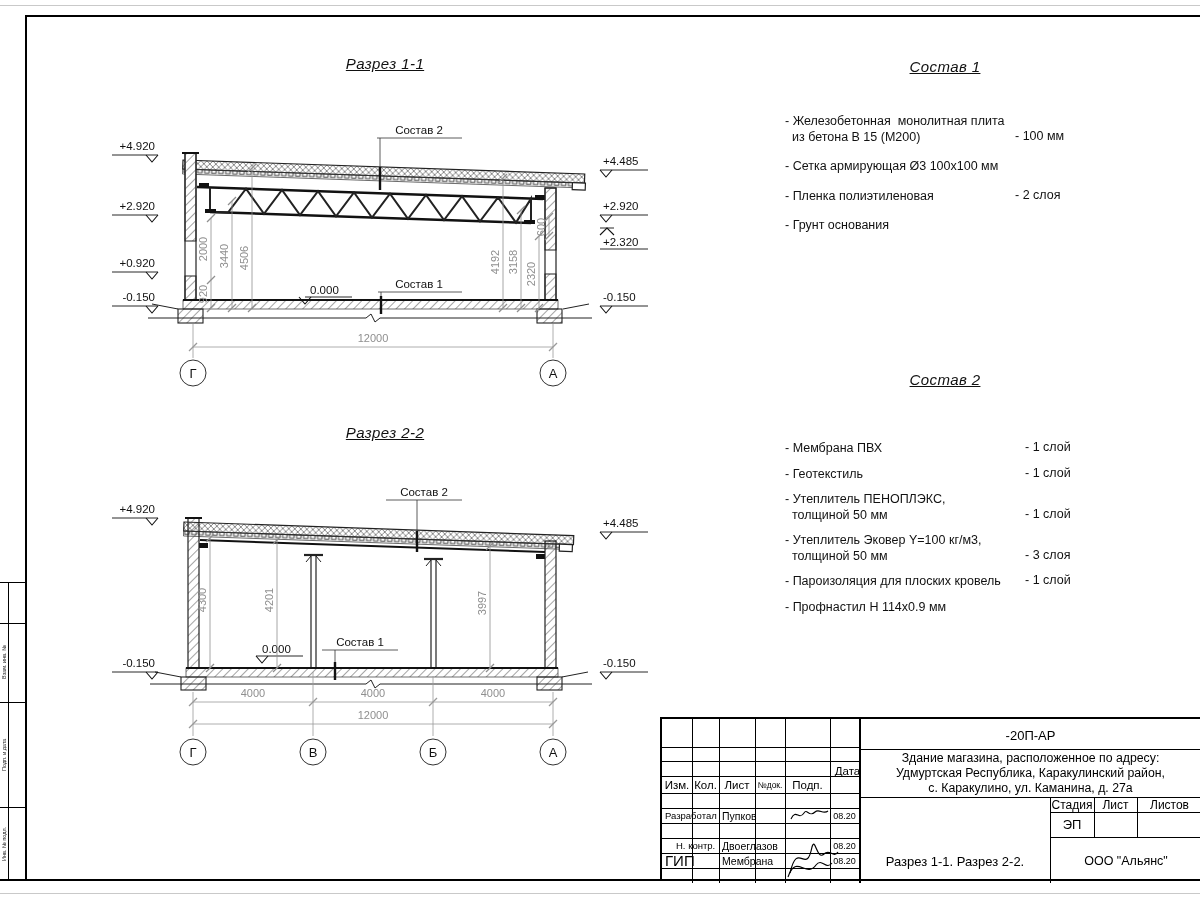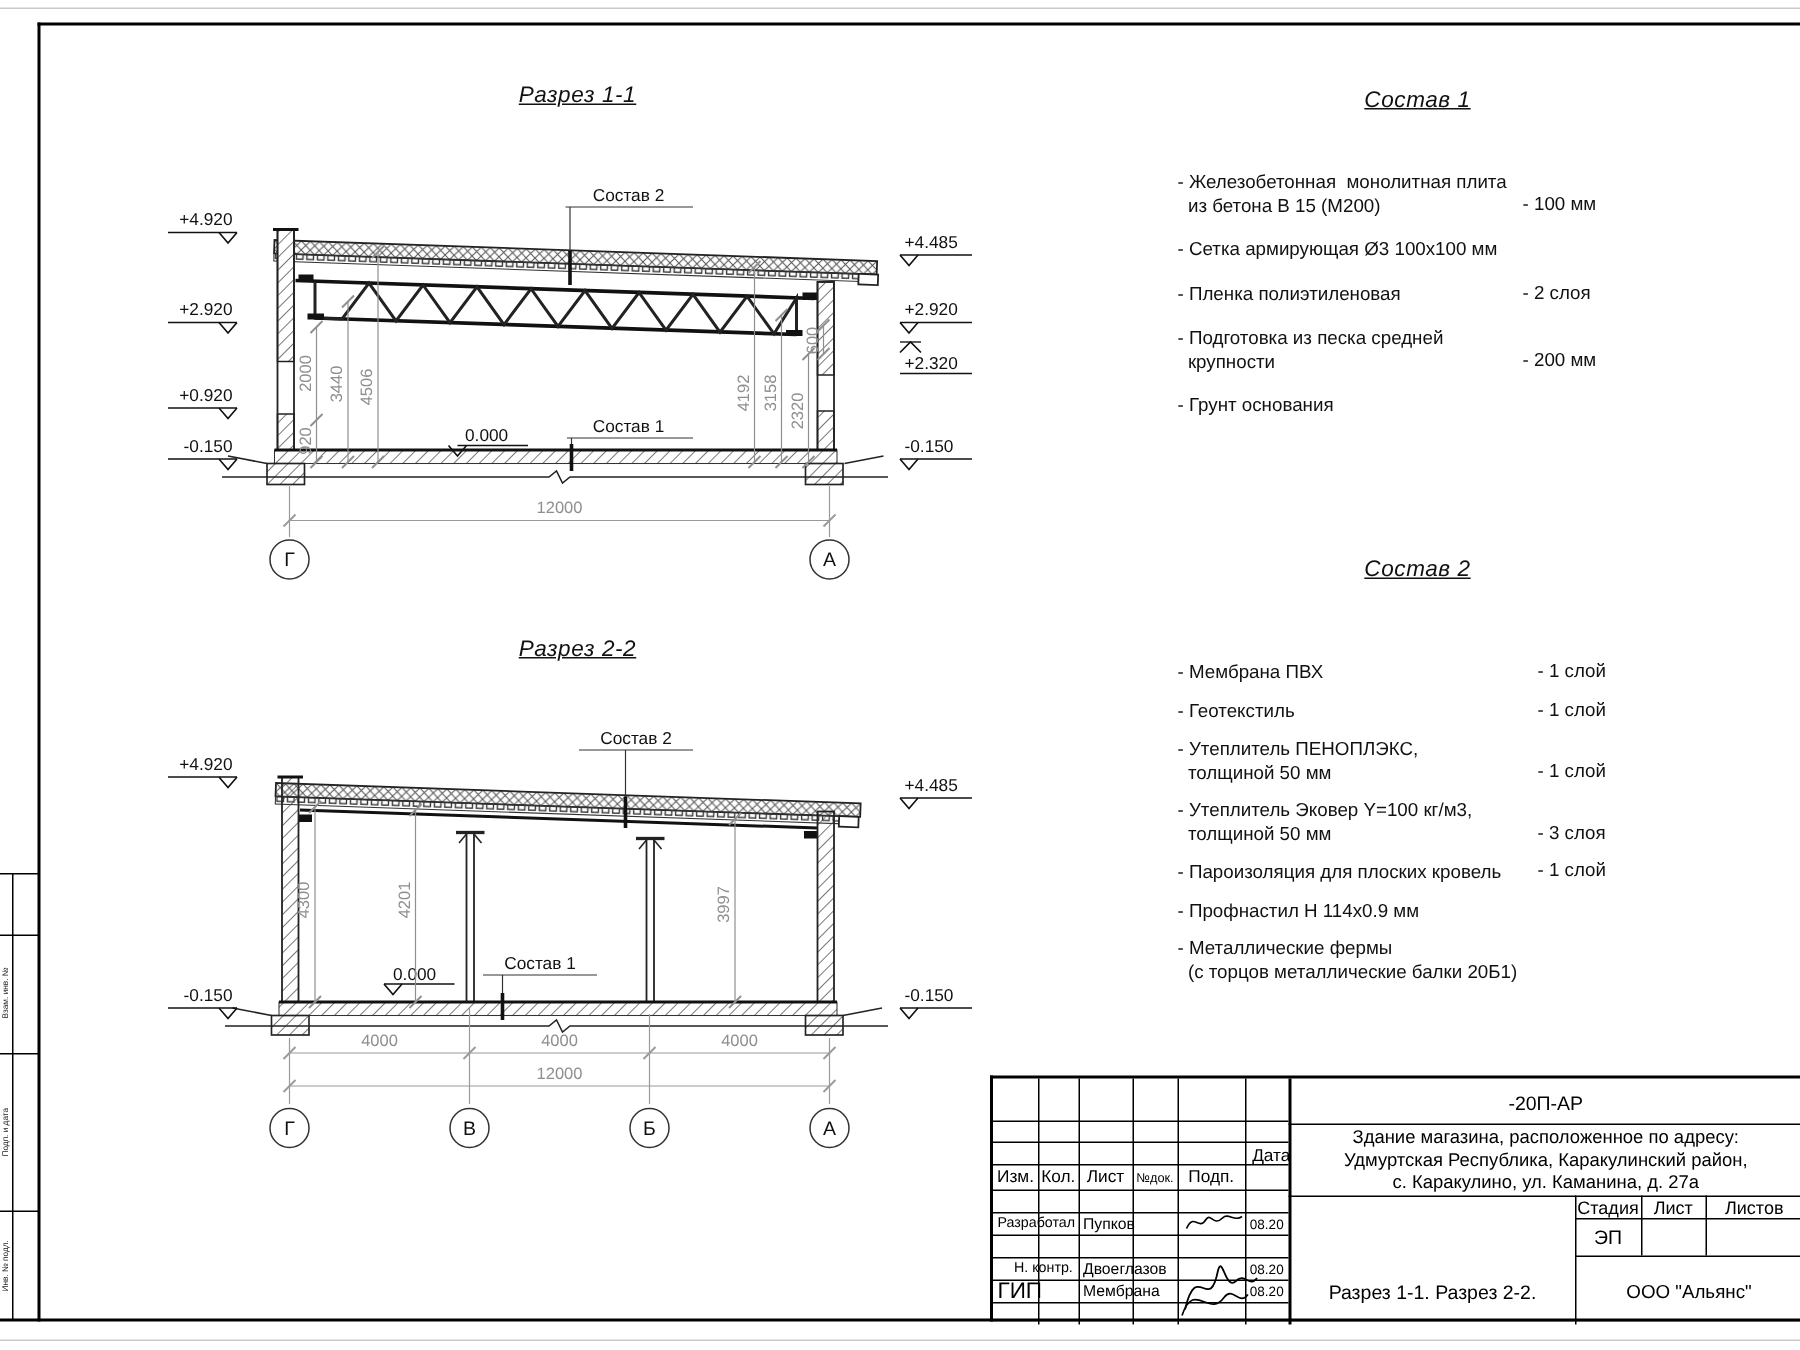--- a/index.html
+++ b/index.html
@@ -296,25 +296,20 @@
     </div>
     <div class="mat-item">
       <div class="mat-name">- Сетка армирующая Ø3 100х100 мм</div>
       <div class="mat-val"></div>
     </div>
     <div class="mat-item">
       <div class="mat-name">- Пленка полиэтиленовая</div>
       <div class="mat-val">-  2 слоя</div>
     </div>
     <div class="mat-item">
-      <div class="mat-name">- Подготовка из песка средней
-  крупности</div>
-      <div class="mat-val">- 200 мм</div>
-    </div>
-    <div class="mat-item">
       <div class="mat-name">- Грунт основания</div>
       <div class="mat-val"></div>
     </div>
   </div>
 
   <div id="sostav2-list" class="mat-list s2-gap" style="left:785px;top:441px;width:320px">
     <div class="mat-item">
       <div class="mat-name">- Мембрана ПВХ</div>
       <div class="mat-val">- 1 слой</div>
     </div>
@@ -331,25 +326,20 @@
       <div class="mat-name">- Утеплитель Эковер Y=100 кг/м3,
   толщиной 50 мм</div>
       <div class="mat-val">- 3 слоя</div>
     </div>
     <div class="mat-item">
       <div class="mat-name">- Пароизоляция для плоских кровель</div>
       <div class="mat-val">- 1 слой</div>
     </div>
     <div class="mat-item">
       <div class="mat-name">- Профнастил Н 114х0.9 мм</div>
-      <div class="mat-val"></div>
-    </div>
-    <div class="mat-item">
-      <div class="mat-name">- Металлические фермы
-  (с торцов металлические балки 20Б1)</div>
       <div class="mat-val"></div>
     </div>
   </div>
 
   <div class="gline" style="left:0;top:5px;width:1200px;height:1px"></div>
   <div class="gline" style="left:0;top:893px;width:1200px;height:1px"></div>
   <div class="line" style="left:25px;top:15px;width:1175px;height:2px"></div>
   <div class="line" style="left:25px;top:15px;width:2px;height:866px"></div>
   <div class="line" style="left:0;top:879px;width:1200px;height:2px"></div>
   <div class="line" style="left:8px;top:582px;width:1px;height:298px"></div>

